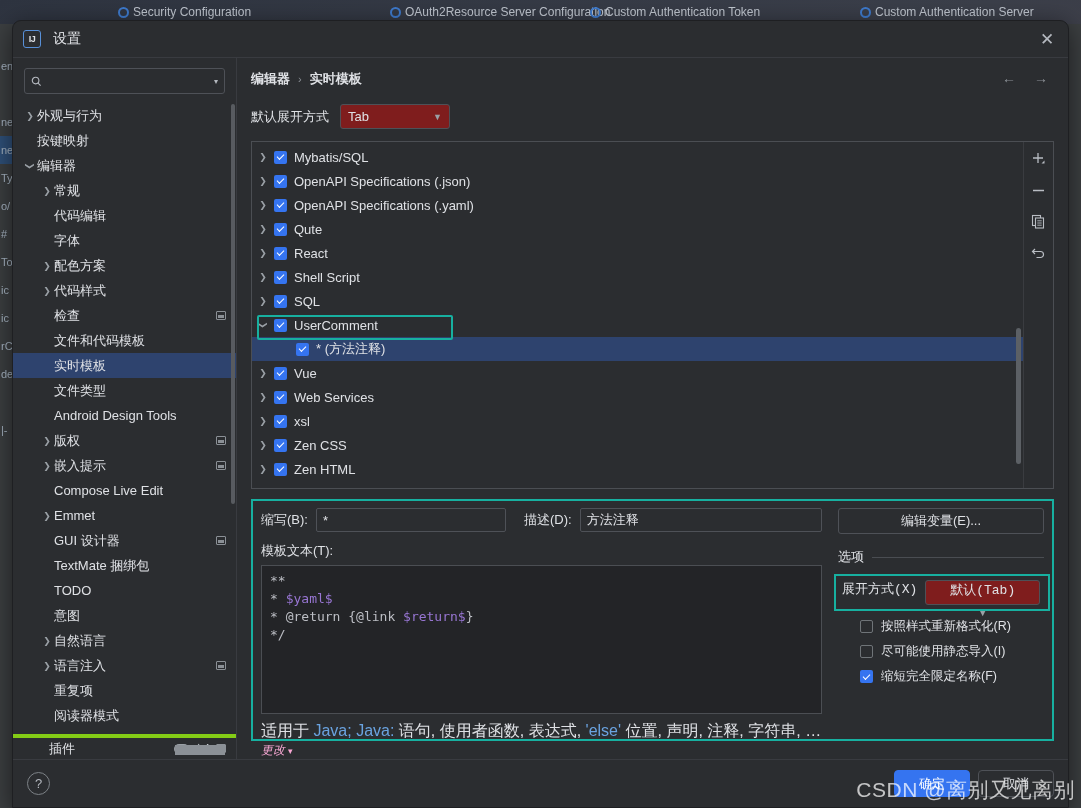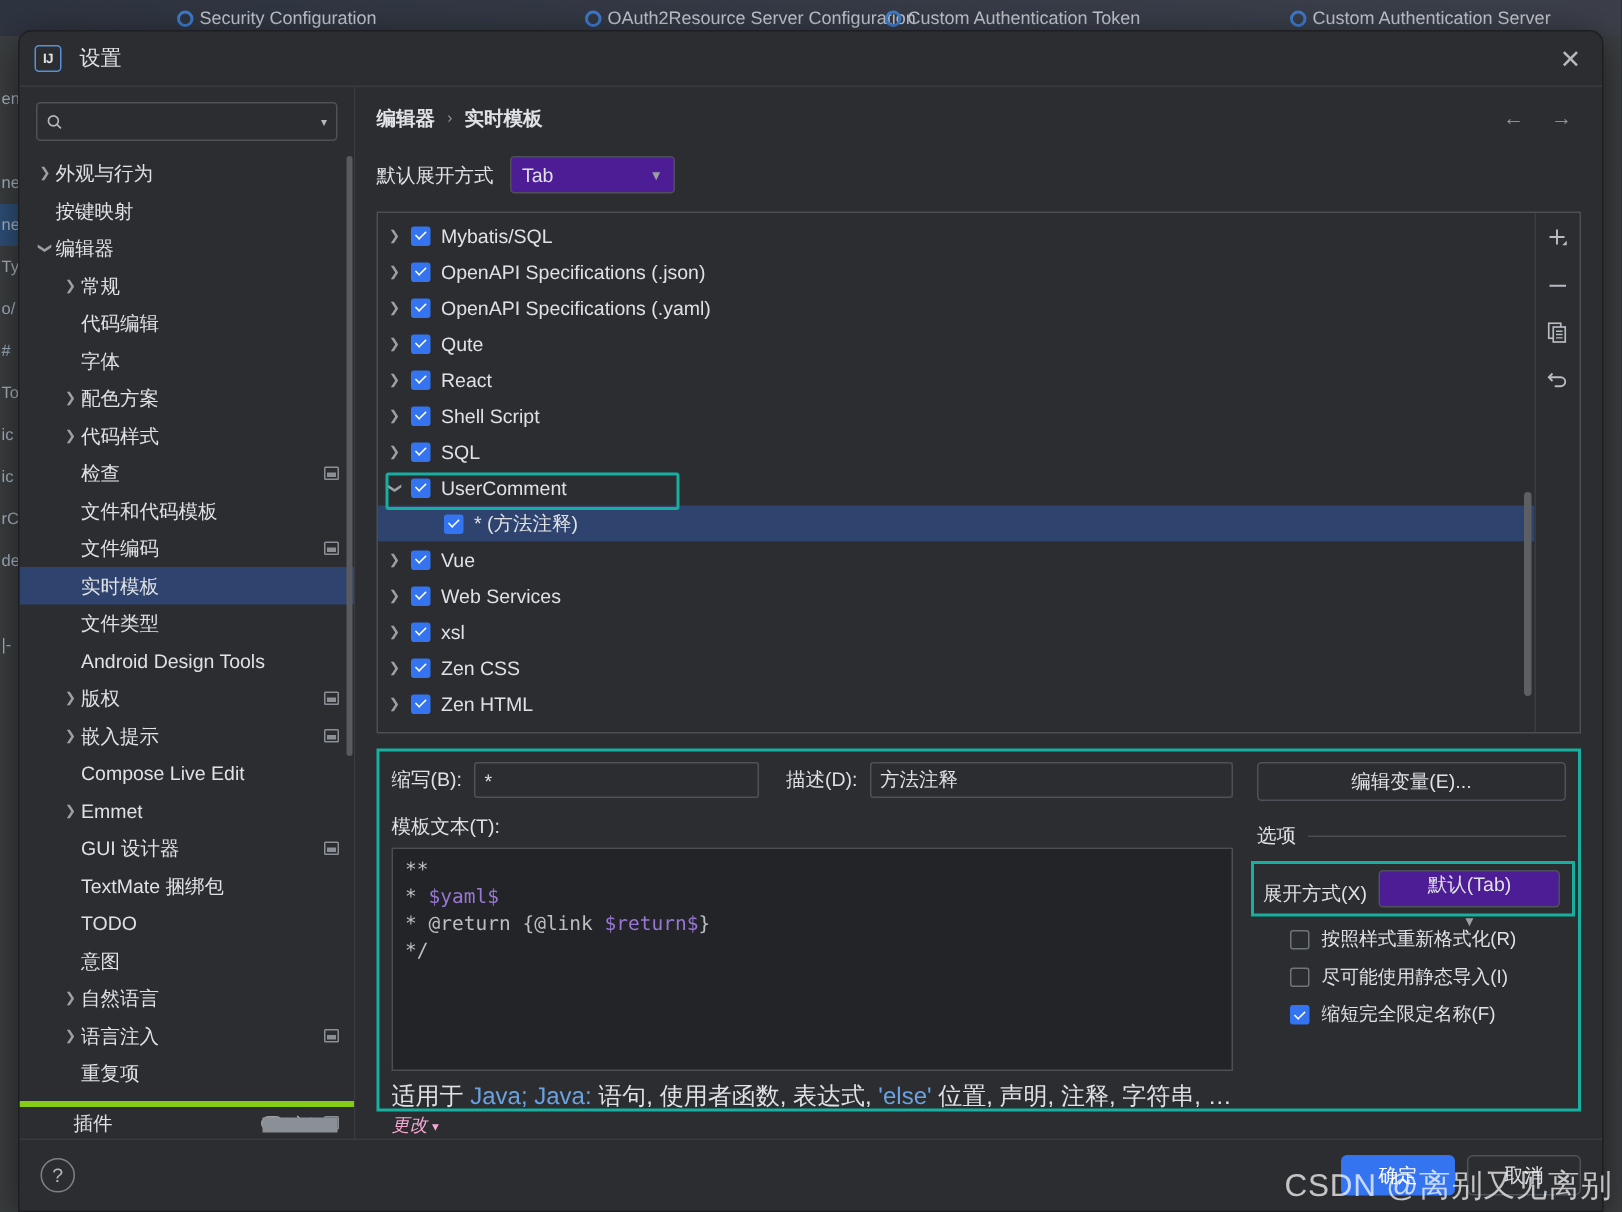--- a/index.html
+++ b/index.html
@@ -121,21 +121,21 @@
   #main { flex:1; min-width:0; display:flex; flex-direction:column; background:#2b2d30; }
   #main-header { flex:none; padding: 12px 14px 0 14px; display:flex; align-items:flex-start; }
   #breadcrumb { font-size:13px; color:#dfe1e5; display:flex; align-items:center; gap:8px; font-weight:700;}
   #breadcrumb .sep { color:#8b9096; font-weight:400; font-size:11px;}
   #nav-arrows { margin-left:auto; display:flex; gap:18px; padding-right:6px; color:#8b9096; font-size:14px; }
   #nav-arrows span { cursor:pointer; }
 
   #expand-row { flex:none; display:flex; align-items:center; gap:11px; padding: 16px 14px 12px 14px; }
   #expand-label { font-size:13px; color:#dfe1e5; }
   .combo {
-    height: 25px; background:#4c1d95; border:1px solid #4e5157; border-radius:3px;
+    height: 25px; background:#7f1d1d; border:1px solid #4e5157; border-radius:3px;
     display:flex; align-items:center; padding: 0 7px; gap:10px; cursor:pointer;
     color:#dfe1e5; font-size:13px;
   }
   .combo .cb-val { flex:1; white-space:nowrap; }
   .combo .cb-caret { color:#9aa0a6; font-size:9px; }
   #expand-combo { width: 110px; }
 
   
   #list-area { flex:none; padding: 0 14px; display:flex; }
   #list-frame {
@@ -213,22 +213,23 @@
   #tpl-right { width: 222px; flex:none; padding: 9px 10px 0 6px; }
   #edit-vars-btn {
     width:100%; height:26px; background:#2b2d30; border:1px solid #4e5157; border-radius:3px;
     color:#dfe1e5; font-size:13px; cursor:pointer; font-family:inherit;
   }
   #options-header {
     display:flex; align-items:center; gap:8px; margin-top: 14px; color:#dfe1e5; font-size:13px;
   }
   #options-header .rule { flex:1; height:1px; background:#4a4d52; }
   #expand-opt-row {
-    display:flex; align-items:flex-end; gap:8px; margin-top: 9px; position:relative;
+    display:flex; align-items:flex-start; gap:8px; margin-top: 9px; position:relative;
     padding: 5px 4px; 
+    font-family: Liberation Mono, monospace;
   }
   #expand-opt-highlight {
     position:absolute; left:-4px; top:-1px; right:-6px; bottom:-1px;
     border:2.5px solid #17b0a0; pointer-events:none;
   }
   #expand-opt-combo { width: 124px; flex-direction: column; }
   .opt-check-row { display:flex; align-items:center; gap:8px; margin-top:8px; padding-left:22px; }
   .opt-check-row .cbx { margin-right:0; }
   .opt-check-row span { font-size:12.5px; color:#dfe1e5; white-space:nowrap; }
 
@@ -363,25 +364,20 @@
             </div>
             <div class="tree-item" style="padding-left: 27px;">
               <span class="arrow"></span>
               <span class="tree-label">检查</span>
               <span class="tail-icon"></span>
             </div>
             <div class="tree-item" style="padding-left: 27px;">
               <span class="arrow"></span>
               <span class="tree-label">文件和代码模板</span>
             </div>
-            <div class="tree-item" style="padding-left: 27px;">
-              <span class="arrow"></span>
-              <span class="tree-label">文件编码</span>
-              <span class="tail-icon"></span>
-            </div>
             <div class="tree-item selected" style="padding-left: 27px;">
               <span class="arrow"></span>
               <span class="tree-label">实时模板</span>
             </div>
             <div class="tree-item" style="padding-left: 27px;">
               <span class="arrow"></span>
               <span class="tree-label">文件类型</span>
             </div>
             <div class="tree-item" style="padding-left: 27px;">
               <span class="arrow"></span>

